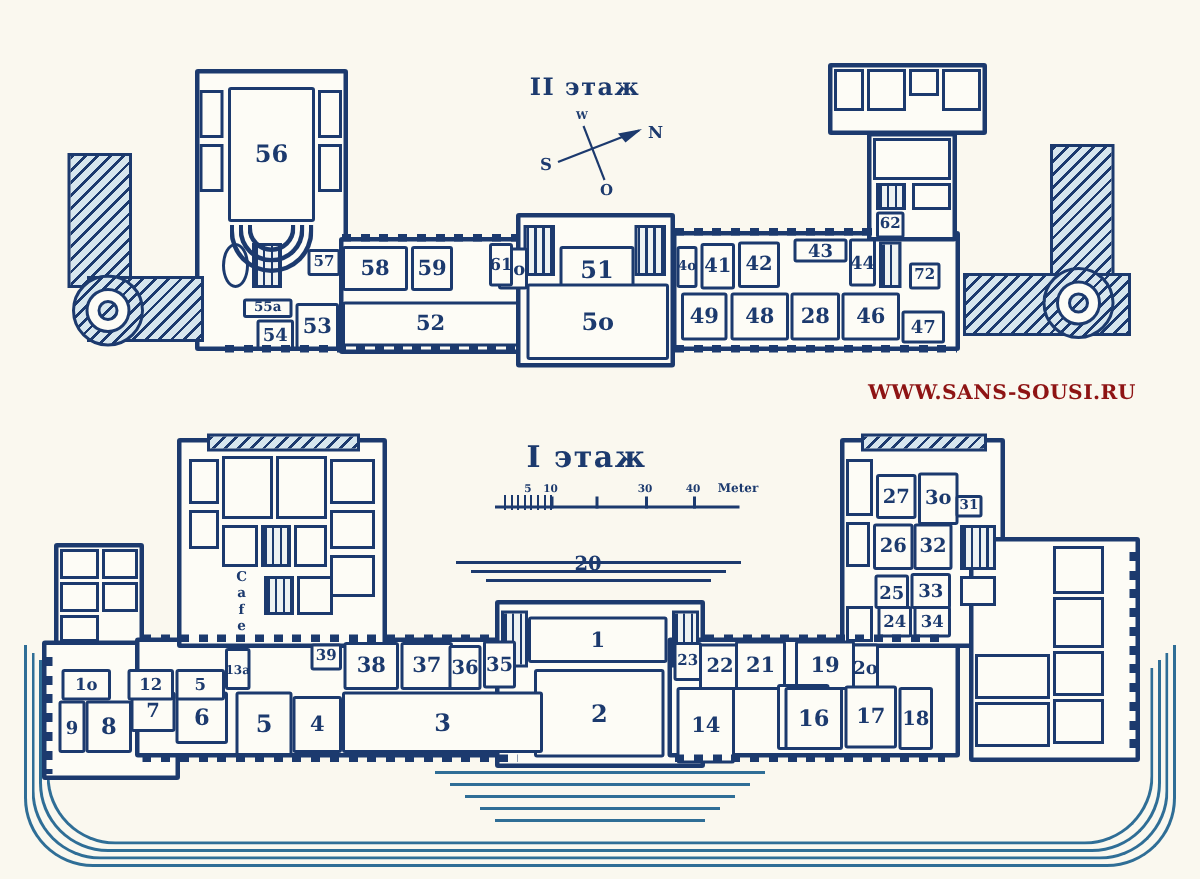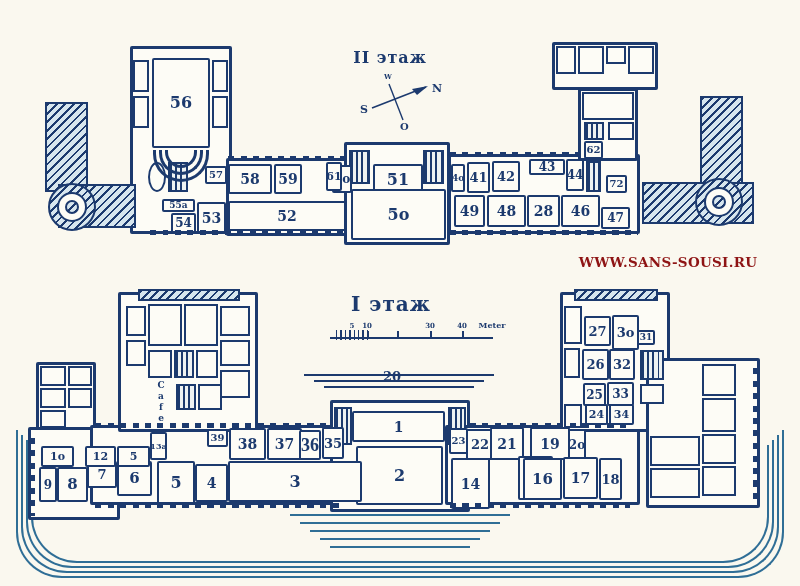--- a/index.html
+++ b/index.html
@@ -218,21 +218,21 @@
       <div class="room" style="left: 87px; top: 461px; width: 30px; height: 27px; font-size: 13px;">7</div>
       <div class="room" style="left: 57px; top: 467px; width: 31px; height: 35px; font-size: 15px;">8</div>
       <div class="room" style="left: 39px; top: 467px; width: 18px; height: 35px; font-size: 12px;">9</div>
       <div class="room" style="left: 41px; top: 446px; width: 33px; height: 21px; font-size: 11px;">1o</div>
       <div class="room" style="left: 85px; top: 446px; width: 31px; height: 21px; font-size: 11px;">12</div>
       <div class="room" style="left: 117px; top: 446px; width: 33px; height: 21px; font-size: 11px;">5</div>
       <div class="room" style="left: 150px; top: 432px; width: 17px; height: 28px; font-size: 8px;">13a</div>
       <div class="room" style="left: 207px; top: 429px; width: 21px; height: 18px; font-size: 10px;">39</div>
       <div class="room" style="left: 229px; top: 428px; width: 37px; height: 32px; font-size: 14px;">38</div>
       <div class="room" style="left: 267px; top: 428px; width: 35px; height: 32px; font-size: 14px;">37</div>
-      <div class="room" style="left: 299px; top: 430px; width: 22px; height: 30px; font-size: 18px; font-family: Liberation Serif, serif;">36</div>
+      <div class="room" style="left: 299px; top: 430px; width: 22px; height: 30px; font-size: 13px;">36</div>
       <div class="room" style="left: 322px; top: 427px; width: 22px; height: 32px; font-size: 13px;">35</div>
       <div class="room" style="left: 449px; top: 428px; width: 19px; height: 26px; font-size: 10px;">23</div>
       <div class="room" style="left: 466px; top: 429px; width: 28px; height: 31px; font-size: 13px;">22</div>
       <div class="room" style="left: 490px; top: 427px; width: 34px; height: 33px; font-size: 14px;">21</div>
       <div class="room" style="left: 530px; top: 427px; width: 40px; height: 33px; font-size: 14px;">19</div>
       <div class="room" style="left: 568px; top: 429px; width: 18px; height: 31px; font-size: 12px;">2o</div>
       <div class="room" style="left: 451px; top: 458px; width: 39px; height: 51px; font-size: 14px;">14</div>
       <div class="room" style="left: 487px; top: 456px; width: 35px; height: 44px; font-size: 15px; margin-left: 31px;">15</div>
       <div class="room" style="left: 523px; top: 458px; width: 39px; height: 42px; font-size: 15px;">16</div>
       <div class="room" style="left: 563px; top: 457px; width: 35px; height: 42px; font-size: 14px;">17</div>

